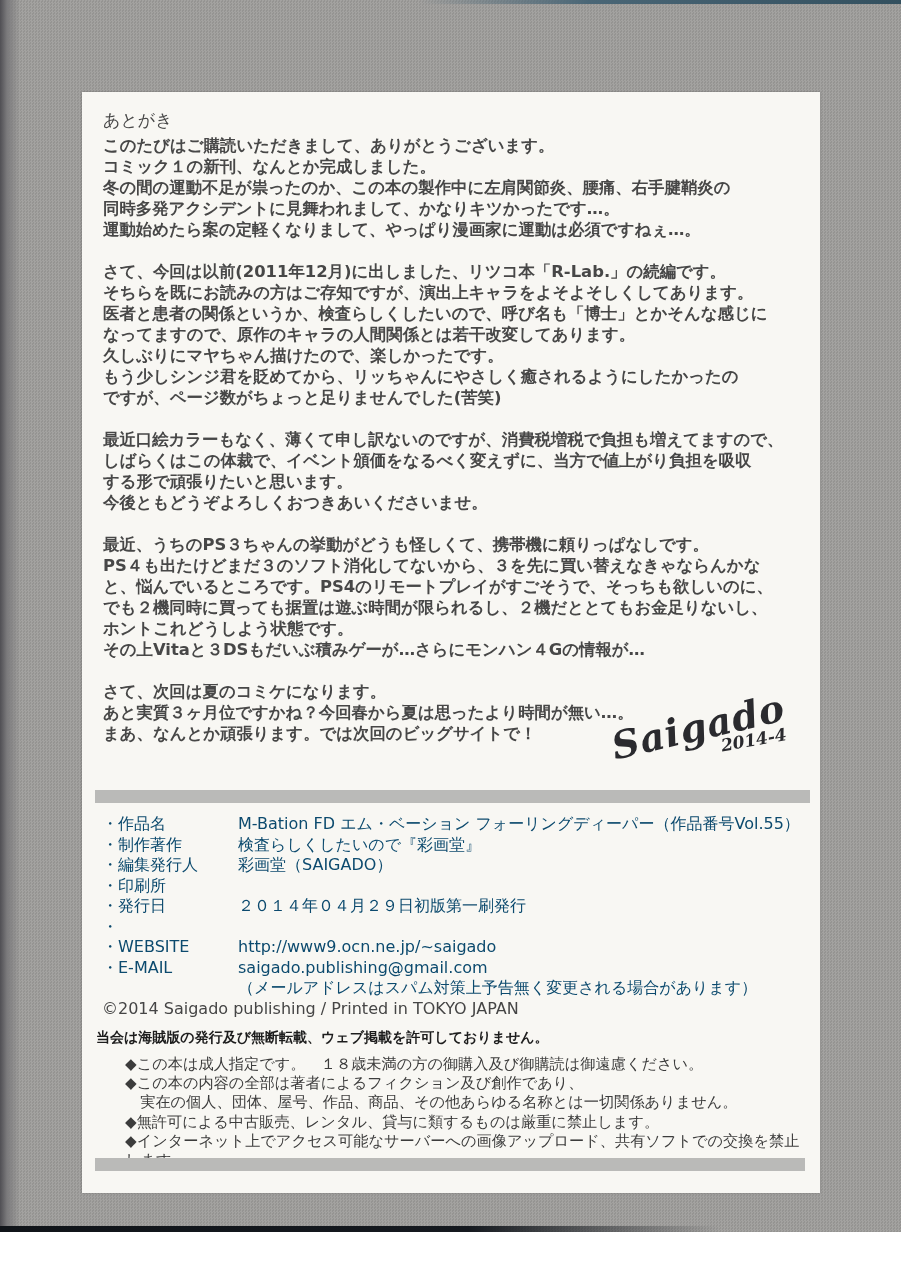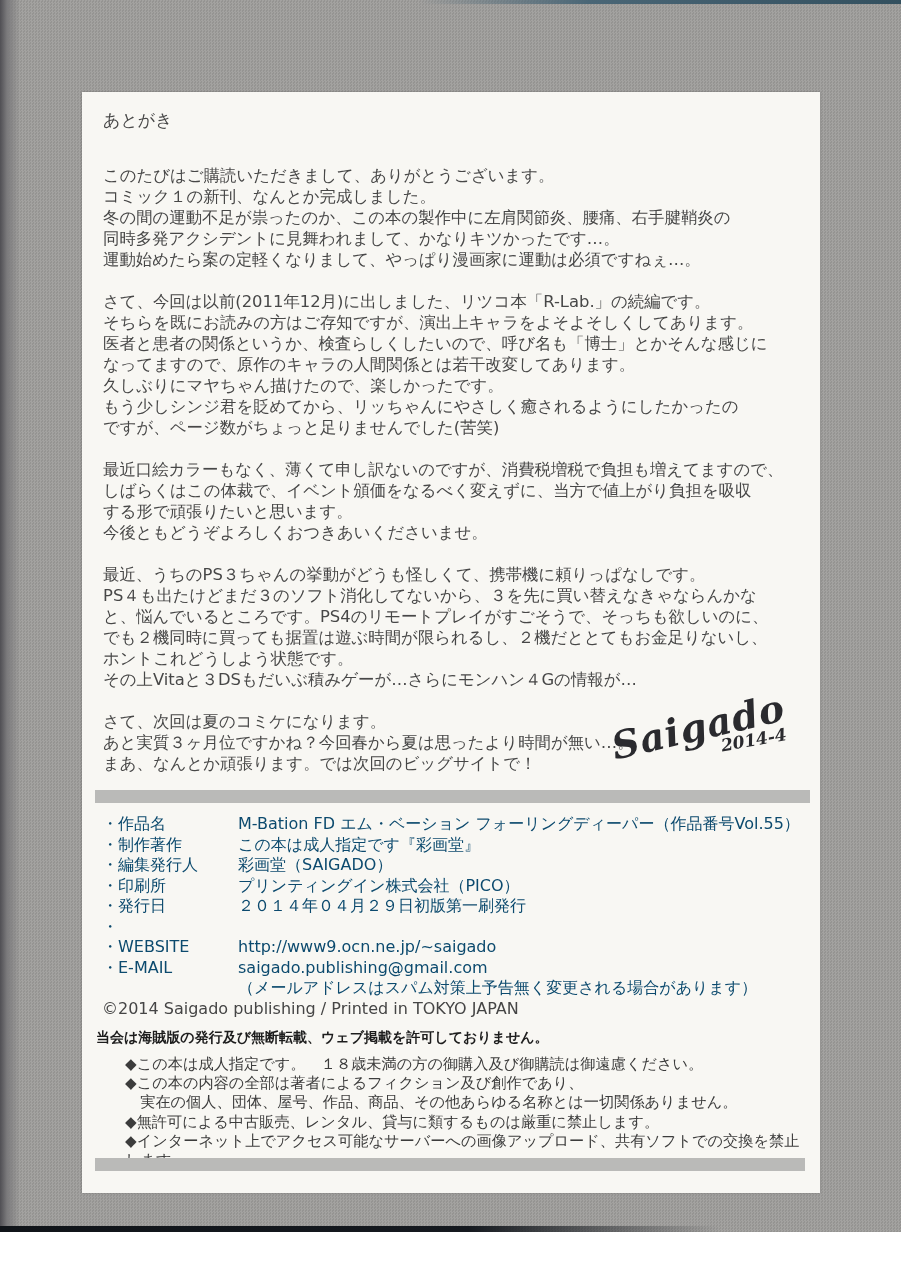--- a/index.html
+++ b/index.html
@@ -32,21 +32,21 @@
     position: absolute; left: 82px; top: 92px; width: 738px; height: 1101px;
     background: #f8f7f3;
     box-shadow: 0 0 2px rgba(0,0,0,0.25);
     color: #3f3f3f;
   }
   .afterword-title {
     position: absolute; left: 21px; top: 18px;
     font-size: 17px; line-height: 21px; color: #474747;
   }
   .afterword-body {
-    position: absolute; left: 21px; top: 73px; right: 14px;
+    position: absolute; left: 21px; top: 43px; right: 14px; font-weight: bold;
   }
   .afterword-body .paragraph {
     font-size: 16.4px; line-height: 21px; color: #474747;
     white-space: pre-line;
     margin-bottom: 21px;
   }
   .signature {
     position: absolute; top: 612px; right: 32px;
     transform: rotate(-13deg);
     color: #2a2a2e; text-align: right;
@@ -141,31 +141,30 @@
     <div class="colophon">
       <div>
 
           <div class="colophon-row">
             <span class="colophon-label">・作品名</span>
             <span class="colophon-value">M-Bation FD エム・ベーション フォーリングディーパー（作品番号Vol.55）</span>
           </div>
 
           <div class="colophon-row">
             <span class="colophon-label">・制作著作</span>
-            <span class="colophon-value">この本は成人指定です『彩画堂』</span>
+            <span class="colophon-value">検査らしくしたいので『彩画堂』</span>
           </div>
 
           <div class="colophon-row">
             <span class="colophon-label">・編集発行人</span>
             <span class="colophon-value">彩画堂（SAIGADO）</span>
           </div>
 
           <div class="colophon-row">
             <span class="colophon-label">・印刷所</span>
-            <span class="colophon-value">プリンティングイン株式会社（PICO）</span>
           </div>
 
           <div class="colophon-row">
             <span class="colophon-label">・発行日</span>
             <span class="colophon-value">２０１４年０４月２９日初版第一刷発行</span>
           </div>
 
           <div class="colophon-row">
             <span class="colophon-label">・</span>
             <span class="colophon-value"></span>

